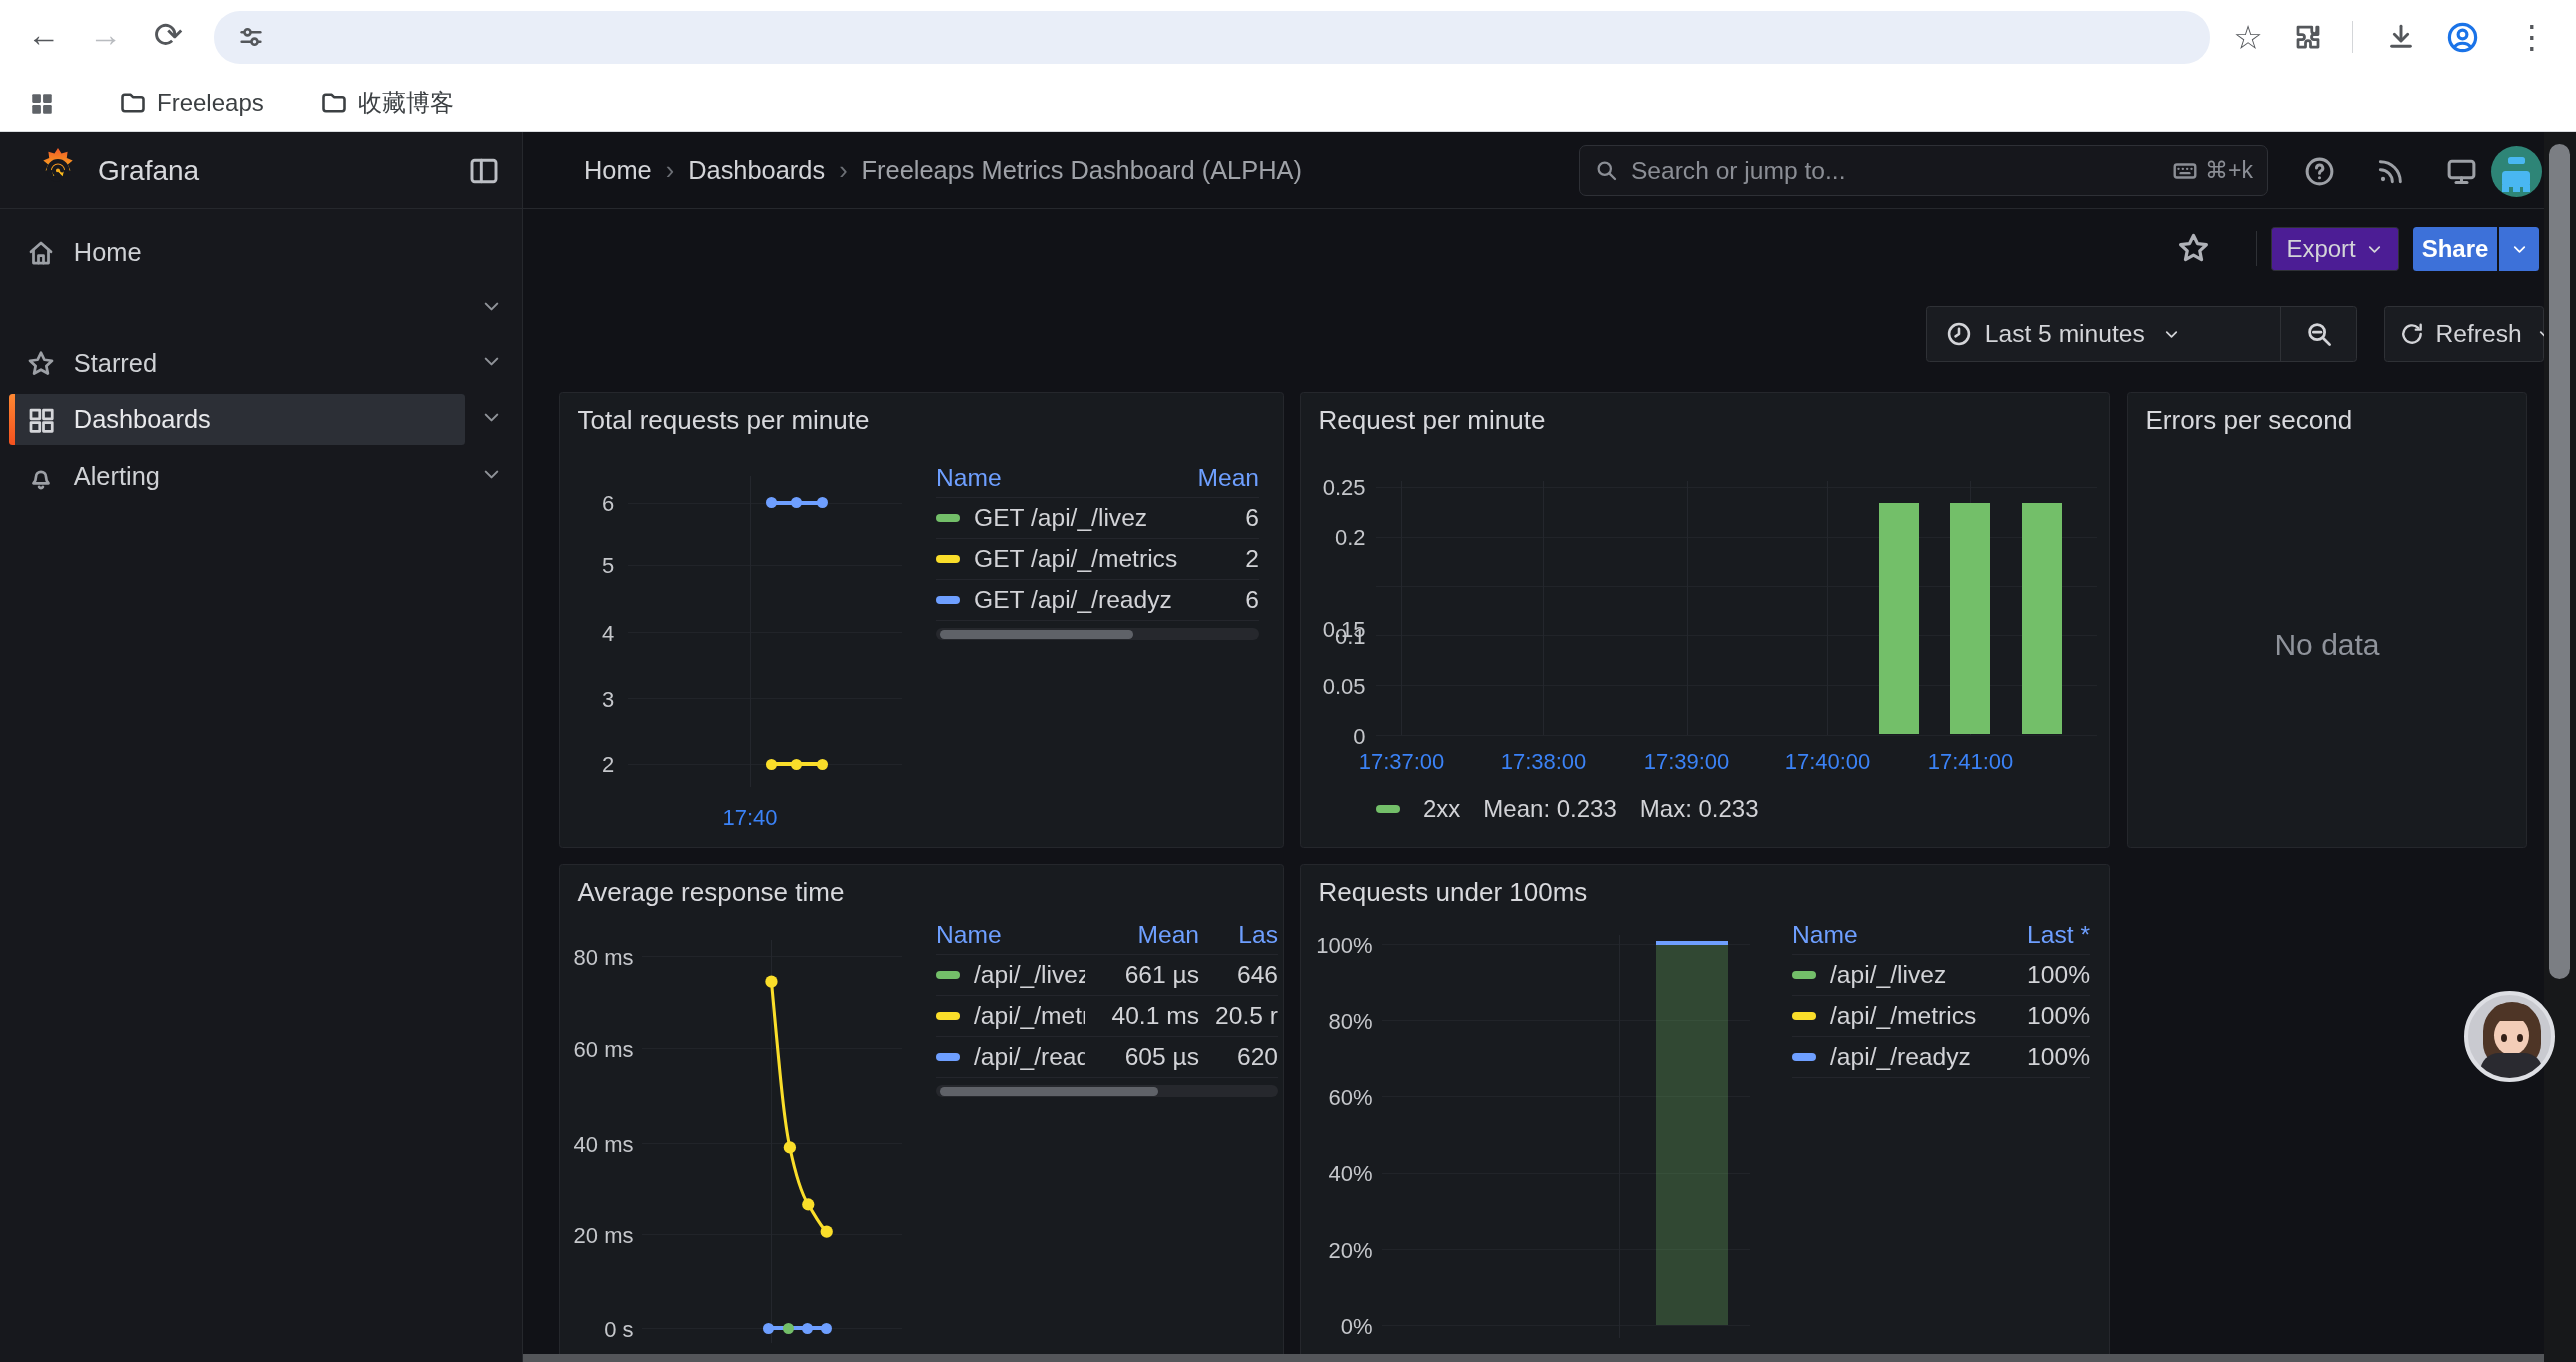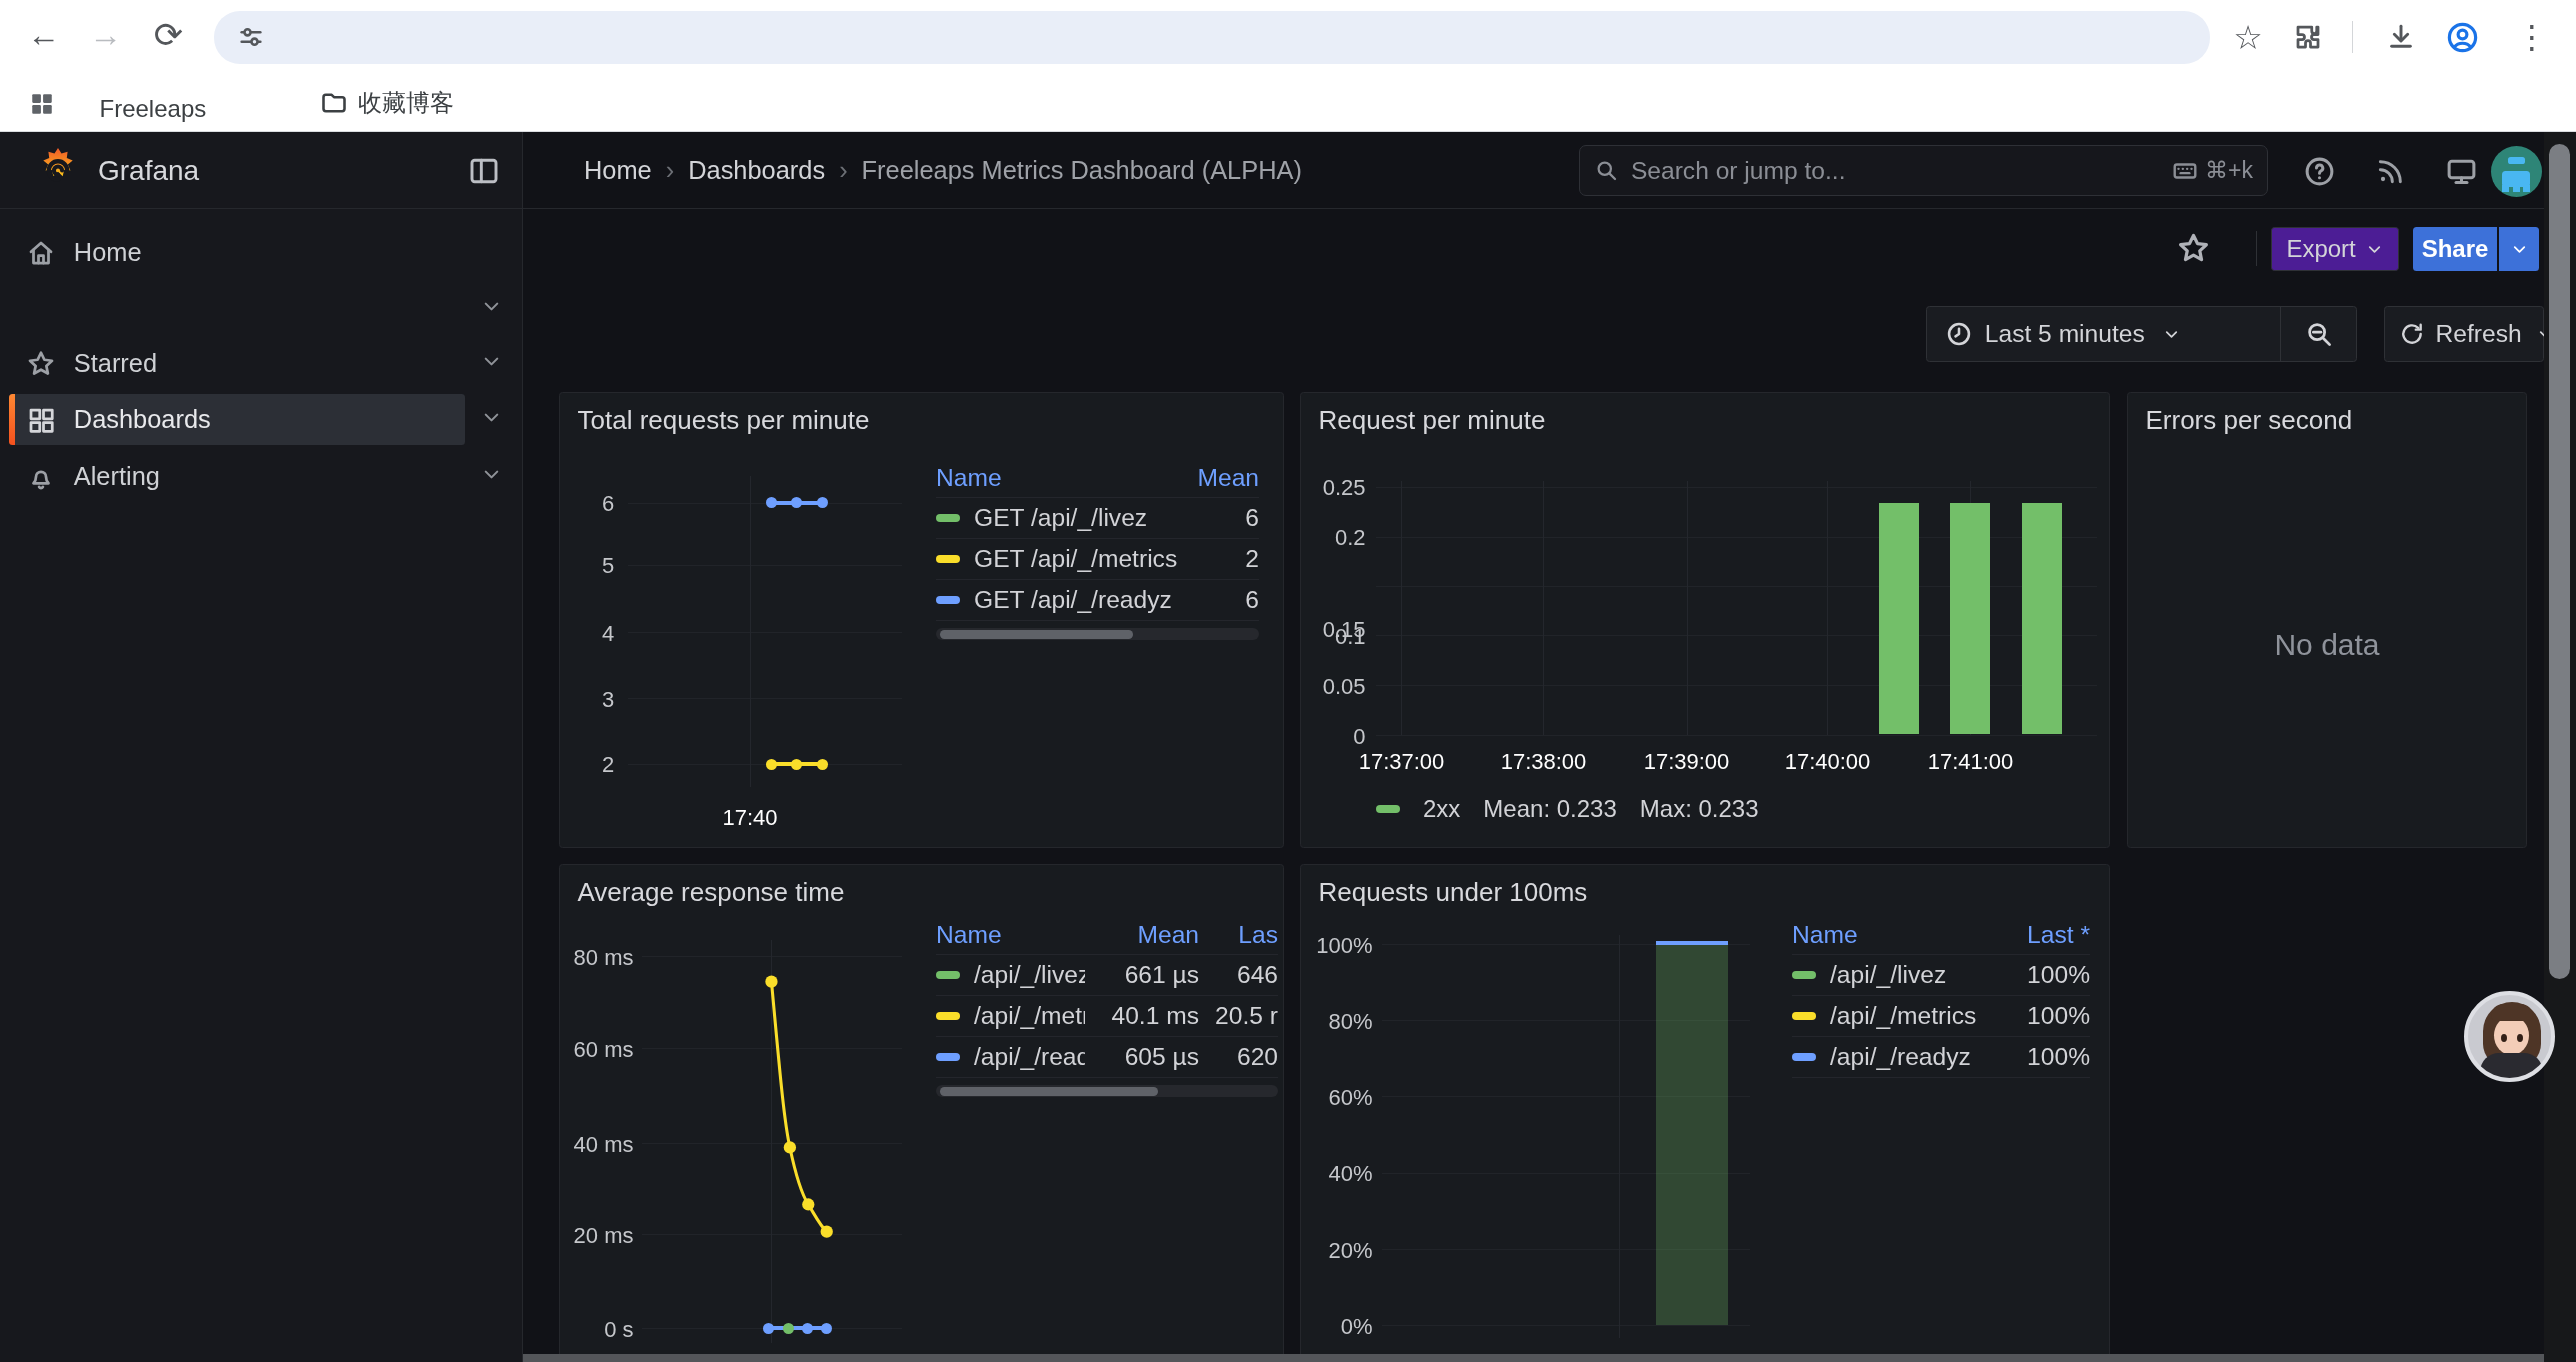--- a/index.html
+++ b/index.html
@@ -44,21 +44,21 @@
   .btn { border-radius:3.5px; display:flex; align-items:center; justify-content:center; font-size:24px; color:#d3d4d8; }
   .btn.ghost { background:#4c1d95; border:0.9px solid #2f3136; }
   .btn.blue { background:#3d71d9; color:#ffffff; font-weight:700; border:none; }
   .toolgroup { position:absolute; background:#1a1c21; border:0.9px solid #2f3136; border-radius:3.5px; display:flex; align-items:center; font-size:24.6px; color:#d3d4d8; }
   .tg-sep { width:0.9px; height:100%; background:#2f3136; }
 
   
   .panel { position:absolute; background:#181b1f; border:0.9px solid #25272c; border-radius:3.5px; }
   .p-title { position:absolute; left:17.5px; top:12.3px; font-size:26px; font-weight:500; color:#d8d9dd; }
   .ytick { position:absolute; font-size:22px; color:#c5c7cb; text-align:right; }
-  .xtick { position:absolute; font-size:22px; color:#ffffff; text-align:center; }
+  .xtick { position:absolute; font-size:22px; color:#3b82f6; text-align:center; }
   .hgrid { position:absolute; height:0.9px; background:#212429; }
   .vgrid { position:absolute; width:0.9px; background:#24272d; }
   .dot { position:absolute; width:11.4px; height:11.4px; border-radius:50%; }
   .seg { position:absolute; height:3.5px; border-radius:1.8px; }
   .bar { position:absolute; background:#73bf69; }
 
   .legend { position:absolute; font-size:24.6px; }
   .lg-head { display:flex; align-items:center; height:39px; border-bottom:0.9px solid #24262c; color:#6e9fff; font-weight:500; }
   .lg-row { display:flex; align-items:center; height:41px; border-bottom:0.9px solid #24262c; color:#d2d3d7; }
   .sw { width:24px; height:8.8px; border-radius:4.4px; margin-right:14px; flex:none; }
@@ -131,21 +131,21 @@
 <div class="bm-row">
   <div class="chrome-ic" style="left:19px;top:7px;">
     <svg width="26" height="26" viewBox="0 0 24 24" fill="#5f6368">
         <rect x="3" y="3" width="8" height="8" rx="1"></rect>
         <rect x="13" y="3" width="8" height="8" rx="1"></rect>
         <rect x="3" y="13" width="8" height="8" rx="1"></rect>
         <rect x="13" y="13" width="8" height="8" rx="1"></rect>
       </svg>
   </div>
   <div class="vdiv" style="left:88px;top:86px;height:35px;background:#cfe0f5;"></div>
-  <div class="bm-item" style="left:89px;flex-direction:column;">
+  <div class="bm-item" style="left:108px;">
     <svg class="ic" width="28" height="28" viewBox="0 0 24 24">
         <path d="M3 7a2 2 0 0 1 2-2h5l2 2h7a2 2 0 0 1 2 2v8a2 2 0 0 1-2 2H5a2 2 0 0 1-2-2V7z"></path>
       </svg>
     <span>Freeleaps</span>
   </div>
   <div class="bm-item" style="left:309px;">
     <svg class="ic" width="28" height="28" viewBox="0 0 24 24">
         <path d="M3 7a2 2 0 0 1 2-2h5l2 2h7a2 2 0 0 1 2 2v8a2 2 0 0 1-2 2H5a2 2 0 0 1-2-2V7z"></path>
       </svg>
     <span>收藏博客</span>

